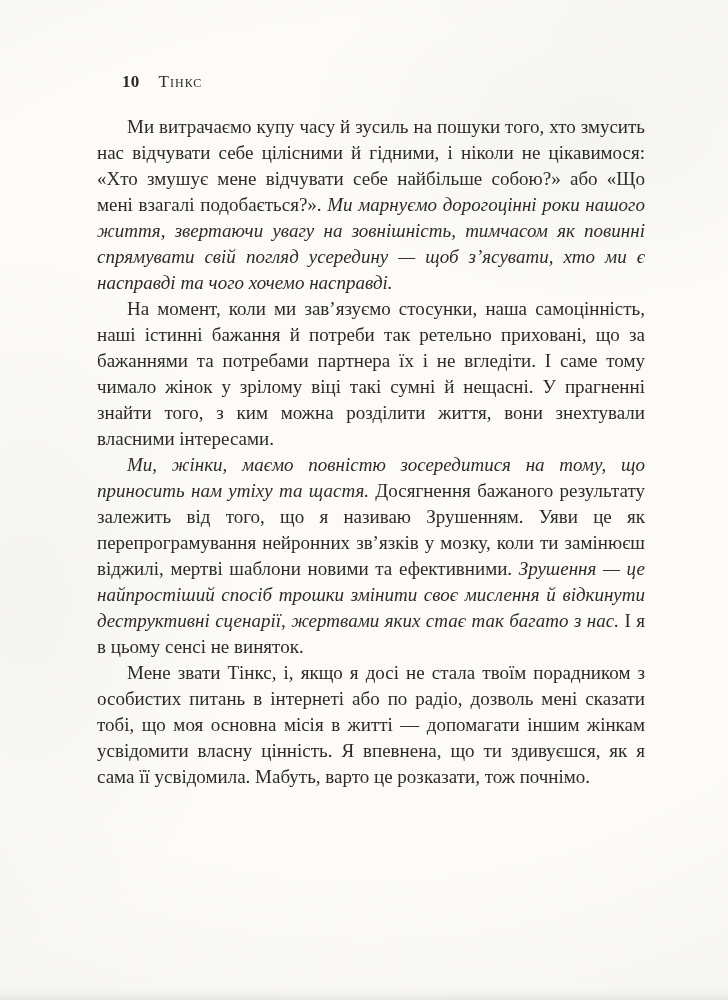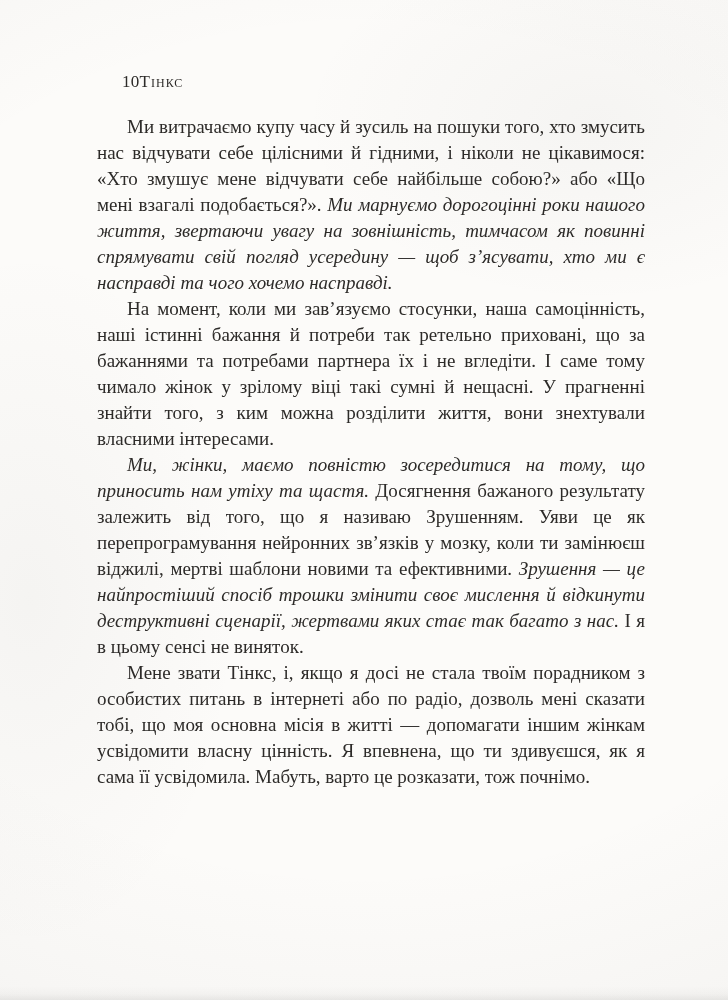--- a/index.html
+++ b/index.html
@@ -25,23 +25,24 @@
     position: absolute;
     left: 122px;
     top: 72px;
     font-size: 17px;
     line-height: 20px;
     color: var(--ink, #2d2b29);
     letter-spacing: 0.3px;
     white-space: nowrap;
   }
   .page-number {
-    font-weight: normal;
+    font-weight: bold;
   }
   .running-head {
+    margin-left: 19px;
     font-variant: small-caps;
     letter-spacing: 1px;
   }
   .body-text {
     position: absolute;
     left: 97px;
     top: 114px;
     width: 548px;
     color: var(--ink, #2d2b29);
     font-size: 19px;

